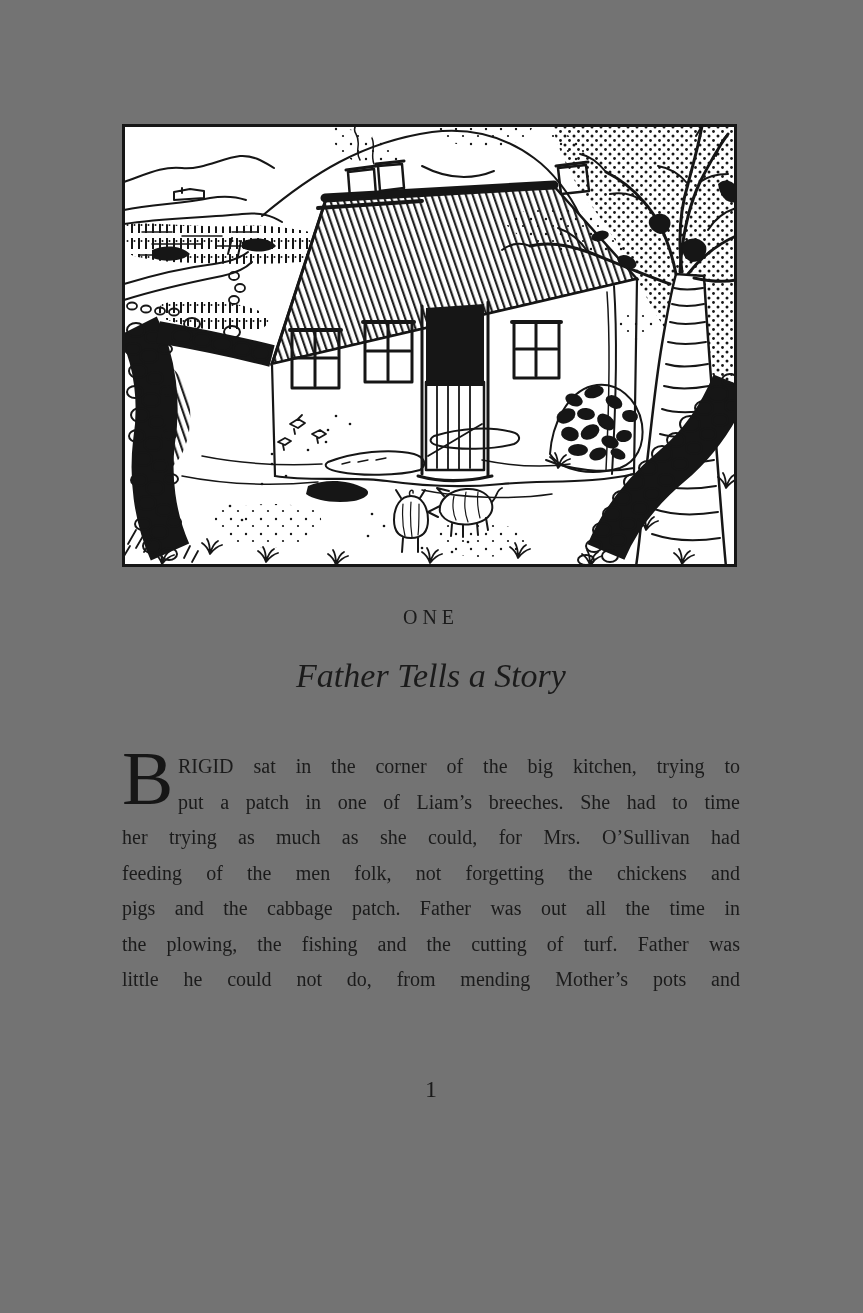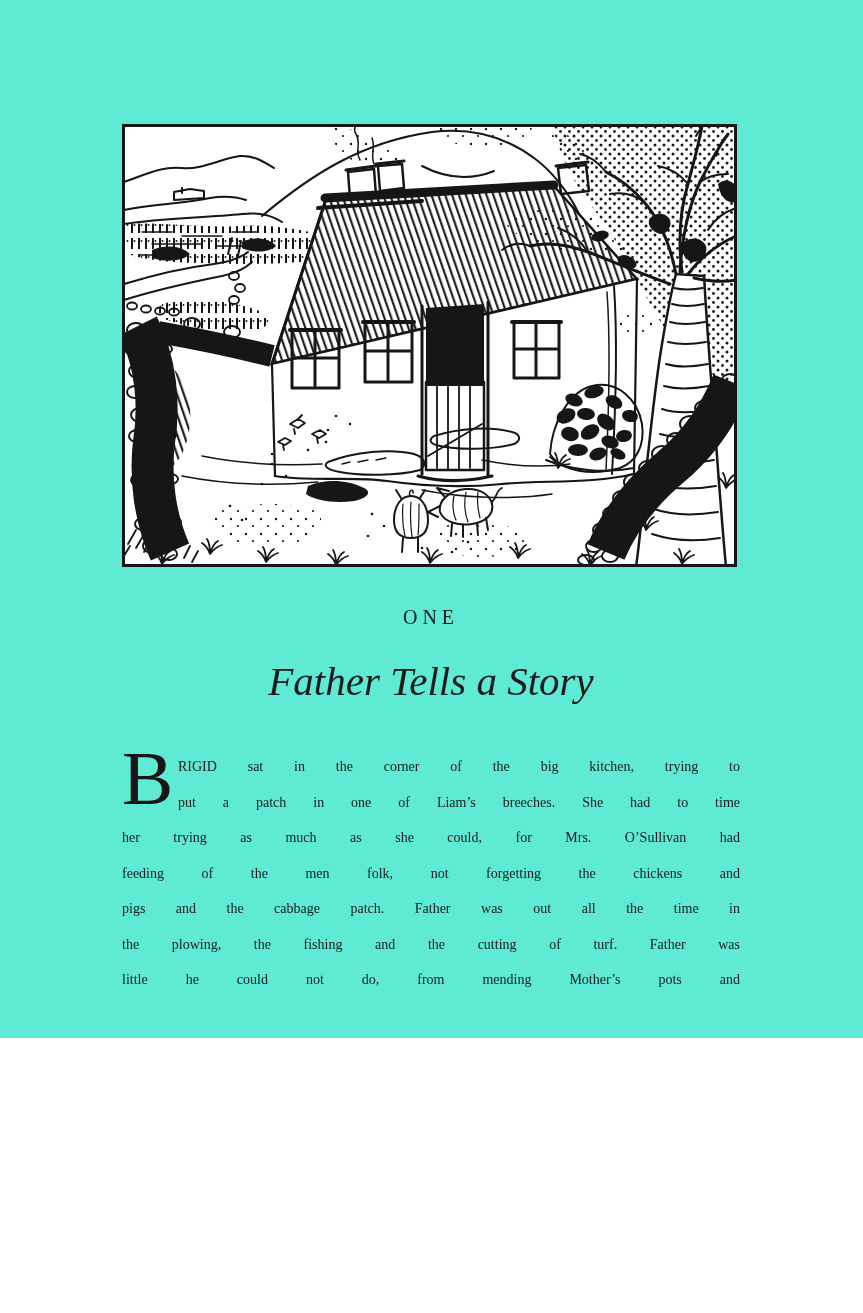--- a/index.html
+++ b/index.html
@@ -1,33 +1,33 @@
 <!DOCTYPE html>
 <html><head>
 <meta charset="utf-8">
 <style>
   html,body { margin:0; padding:0; background:#ffffff; }
   .page {
-    position:relative; width:863px; height:1038px; background:#5eead4;
+    position:relative; width:863px; height:1313px; background:#737373;
     font-family:"Liberation Serif", serif; color:#1b1b1b; overflow:hidden;
   }
   .illustration { position:absolute; left:122px; top:124px; width:615px; height:443px; }
   .illustration svg { display:block; width:100%; height:100%; }
   .ink { stroke:#161616; fill:none; stroke-linecap:round; stroke-linejoin:round; }
   .chapter-number {
     position:absolute; left:122px; top:606px; width:618px; text-align:center;
     font-size:20px; letter-spacing:5px; color:#1b1b1b;
   }
   .chapter-title {
     position:absolute; left:122px; top:657px; width:618px; text-align:center;
-    font-style:italic; font-size:41px; color:#1b1b1b;
+    font-style:italic; font-size:34px; color:#1b1b1b;
   }
   .bodytext {
     position:absolute; left:122px; top:749px; width:618px;
-    font-size:14px; line-height:35.5px;
+    font-size:20px; line-height:35.5px;
   }
   .line { text-align:justify; text-align-last:justify; -moz-text-align-last:justify; }
   .line.indent { padding-left:56px; }
   .dropcap {
     position:absolute; left:122px; top:740px; font-size:77px; line-height:1;
     color:#161616;
   }
   .pagenum {
     position:absolute; left:122px; top:1077px; width:618px; text-align:center;
     font-size:24px; line-height:1;

